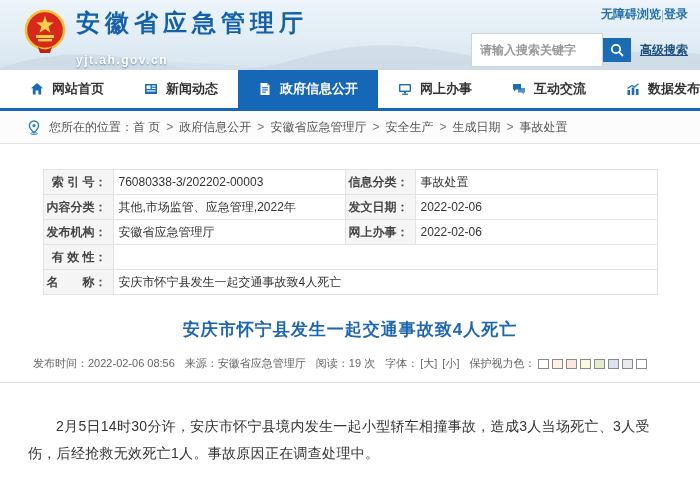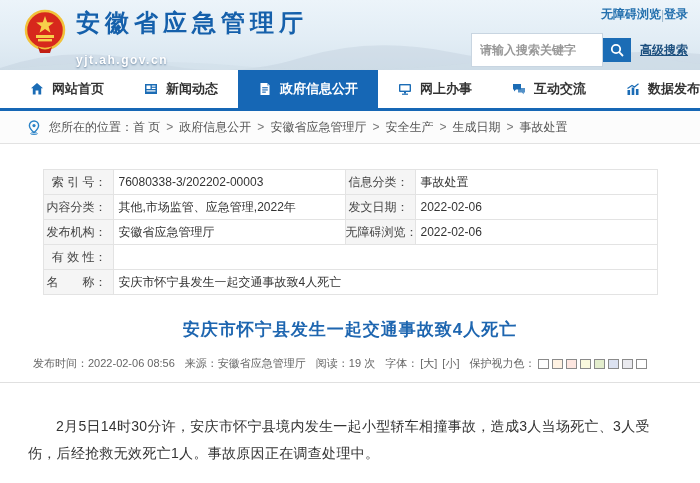--- a/index.html
+++ b/index.html
@@ -32,21 +32,21 @@
   
   .breadcrumb { height:33px; background:#fcfcfc; border-bottom:1px solid #e2e2e2; display:flex; align-items:center; padding:0 27px; font-size:12px; color:#555; }
   .breadcrumb .pin { margin-right:8px; display:flex; }
   .crumb { color:#555; text-decoration:none; cursor:pointer; }
   .crumb-sep { margin:0 6px; color:#777; }
 
   
   .content { padding:0 28px; }
   .info-table { width:614px; margin:25px auto 0 auto; border-collapse:collapse; font-size:12px; color:#333; table-layout:fixed; }
   .info-table td { border:1px solid #e3e3e3; height:25px; overflow:hidden; white-space:nowrap; }
-  .info-table td.lbl { background:#f5f5f5; text-align:right; padding-right:6px; color:#444; }
+  .info-table td.lbl { background:#f5f5f5; text-align:right; padding-right:6px; color:#444;font-weight:bold; }
   .info-table td.val { padding-left:5px; background:#fff; }
   .c1 { width:70px; } .c2 { width:232px; } .c3 { width:70px; } .c4 { width:242px; }
 
   .article-title { margin-top:23px; text-align:center; font-size:17px; font-weight:bold; color:#1e66b0; letter-spacing:1px; }
   .meta { margin-top:15px; display:flex; justify-content:flex-start; align-items:center; font-size:11px; color:#666; white-space:nowrap; }
   .meta .m-item { margin:0 5px; }
   .meta .m-lbl { color:#666; }
   .meta .m-val { color:#666; }
   .font-btn { cursor:pointer; margin-left:2px; color:#666; }
   .swatches { display:inline-flex; gap:3px; margin-left:3px; vertical-align:middle; }
@@ -199,21 +199,21 @@
       </tr>
       <tr>
         <td class="lbl c1">内容分类：</td>
         <td class="val c2">其他,市场监管、应急管理,2022年</td>
         <td class="lbl c3">发文日期：</td>
         <td class="val c4">2022-02-06</td>
       </tr>
       <tr>
         <td class="lbl c1">发布机构：</td>
         <td class="val c2">安徽省应急管理厅</td>
-        <td class="lbl c3">无障碍浏览：</td>
+        <td class="lbl c3">网上办事：</td>
         <td class="val c4">2022-02-06</td>
       </tr>
       <tr>
         <td class="lbl c1">有 效 性：</td>
         <td class="val" colspan="3"></td>
       </tr>
       <tr>
         <td class="lbl c1">名　　称：</td>
         <td class="val" colspan="3">安庆市怀宁县发生一起交通事故致4人死亡</td>
       </tr>

